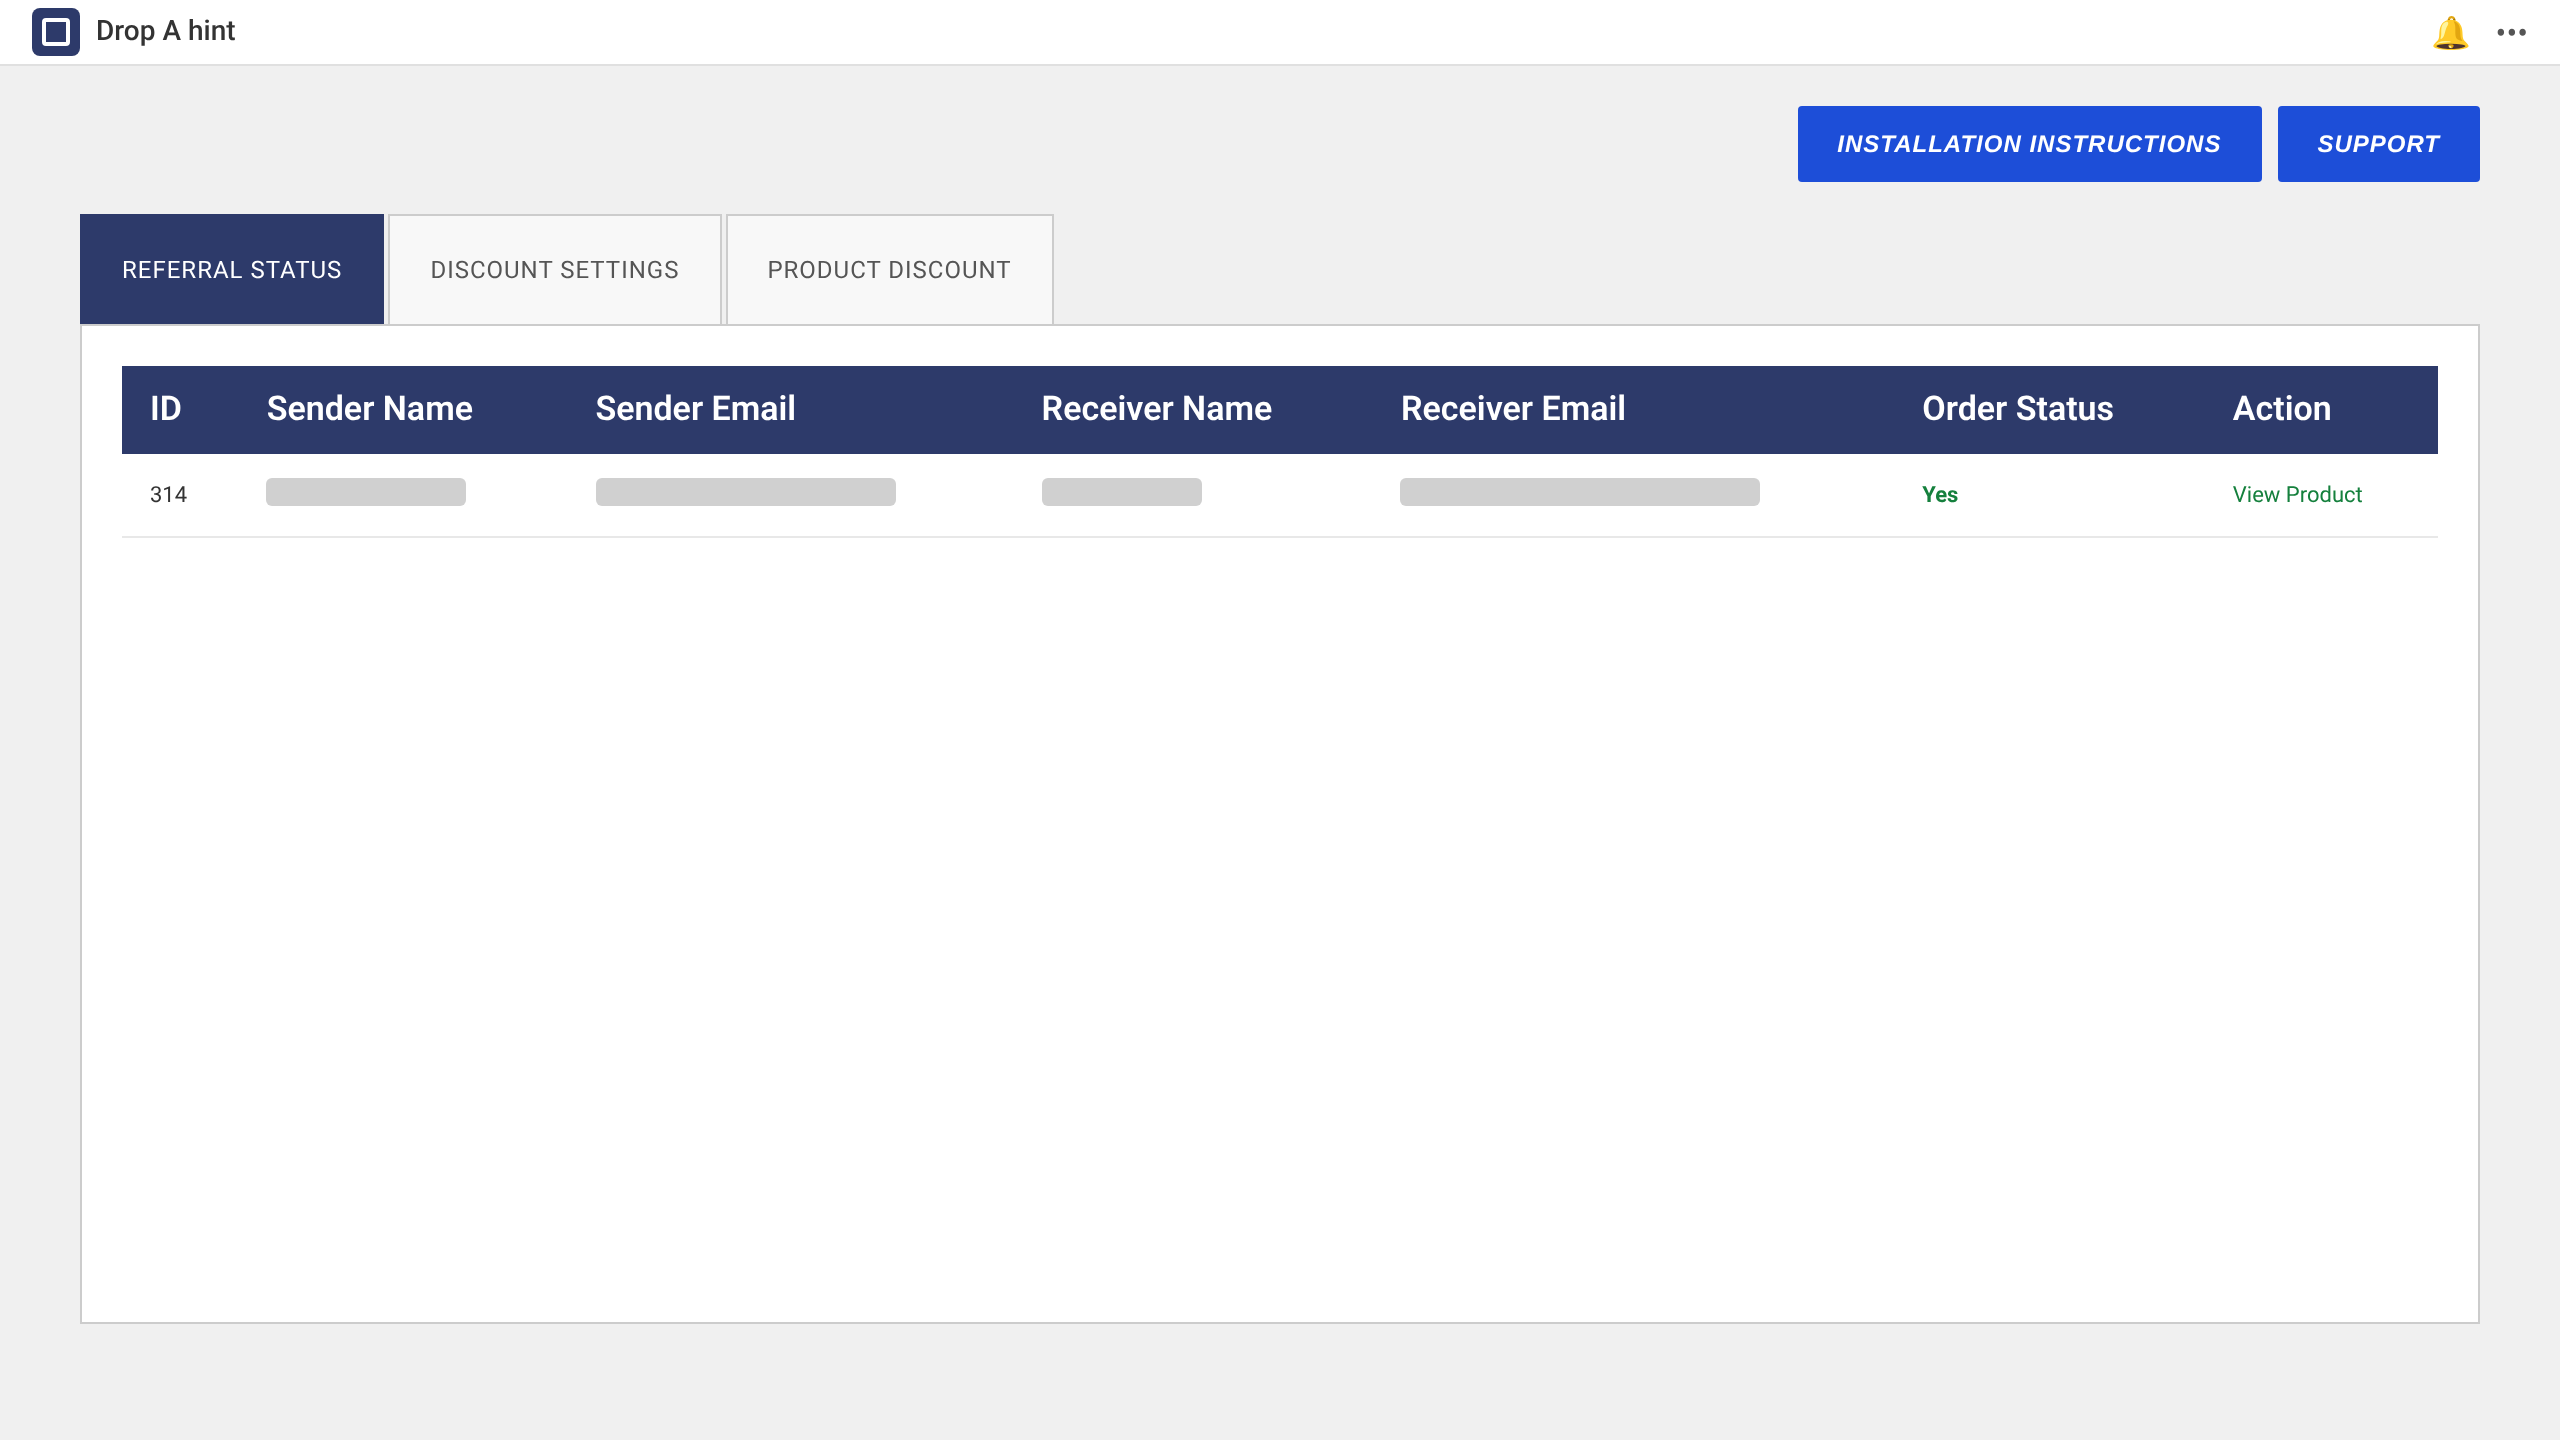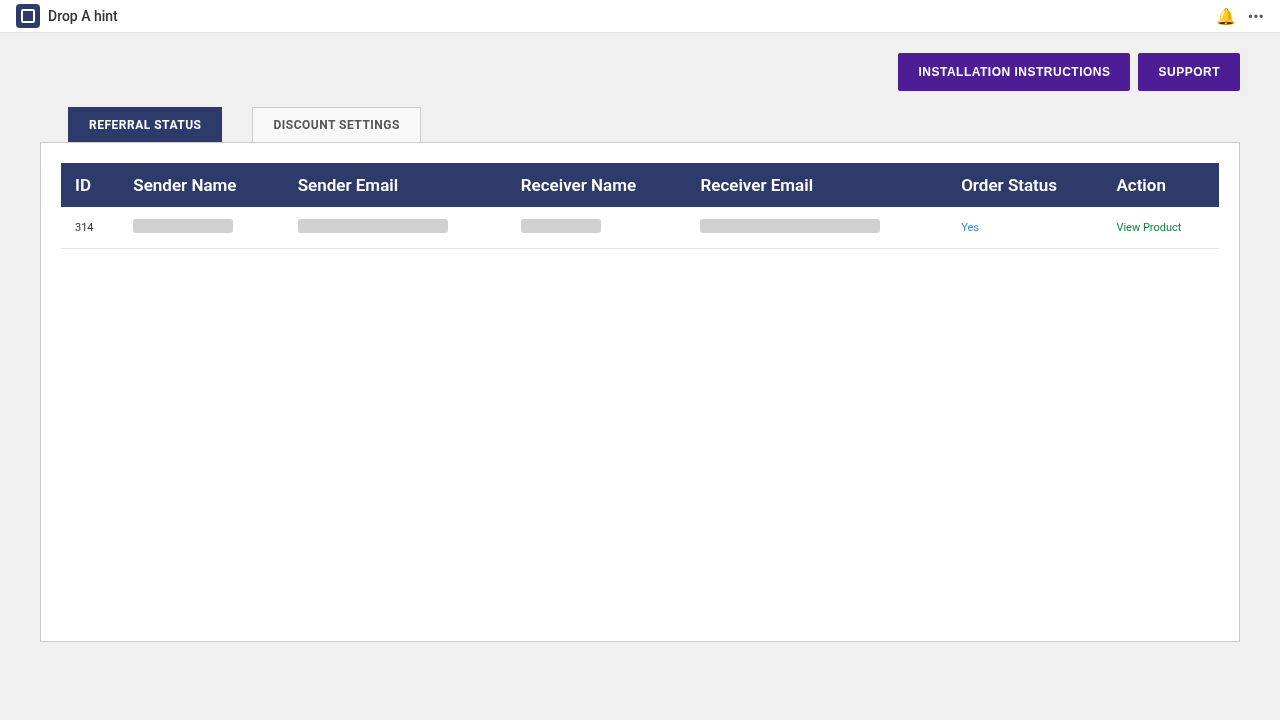--- a/index.html
+++ b/index.html
@@ -71,56 +71,56 @@
 
     
     .header-area {
       display: flex;
       justify-content: flex-end;
       padding: 20px 40px 16px 40px;
       gap: 8px;
     }
 
     .btn-dark {
-      background-color: #4c1d95;
+      background-color: #1d4ed8;
       color: #ffffff;
       border: none;
       padding: 12px 20px;
       font-size: 12px;
       font-weight: 600;
       letter-spacing: 0.5px;
       cursor: pointer;
       border-radius: 2px;
       text-transform: uppercase;
+      font-style: italic;
     }
 
     
     .main-content {
       padding: 0 40px;
     }
 
     
     .tabs {
       display: flex;
       border-bottom: none;
     }
 
     .tab {
-      padding: 10px 20px;
+      padding: 20px 20px;
       font-size: 12px;
-      font-weight: 700;
+      font-weight: 400;
       letter-spacing: 0.5px;
       cursor: pointer;
       text-transform: uppercase;
       border: 1px solid #ccc;
       border-bottom: none;
       background-color: #f8f8f8;
       color: #555;
       margin-right: 2px;
-      margin-left: 28px;
     }
 
     .tab.active {
       background-color: #2d3a6a;
       color: #ffffff;
       border-color: #2d3a6a;
     }
 
     
     .table-container {
@@ -160,22 +160,22 @@
     }
 
     .placeholder-bar {
       background-color: #d0d0d0;
       border-radius: 3px;
       height: 14px;
       display: inline-block;
     }
 
     .status-yes {
-      color: #3b82f6;
-      font-weight: 400;
+      color: #15803d;
+      font-weight: 700;
     }
 
     .view-product-link {
       color: #15803d;
       text-decoration: none;
       cursor: pointer;
     }
   </style>
 </head>
 <body>
@@ -199,20 +199,23 @@
 </div>
 
 <div class="main-content">
 
   <div class="tabs">
     <div class="tab active">
       <span>REFERRAL STATUS</span>
     </div>
     <div class="tab">
       <span>DISCOUNT SETTINGS</span>
+    </div>
+    <div class="tab">
+      <span>PRODUCT DISCOUNT</span>
     </div>
   </div>
 
   <div class="table-container">
     <table class="data-table">
       <thead>
         <tr>
           <th>ID</th>
           <th>Sender Name</th>
           <th>Sender Email</th>

